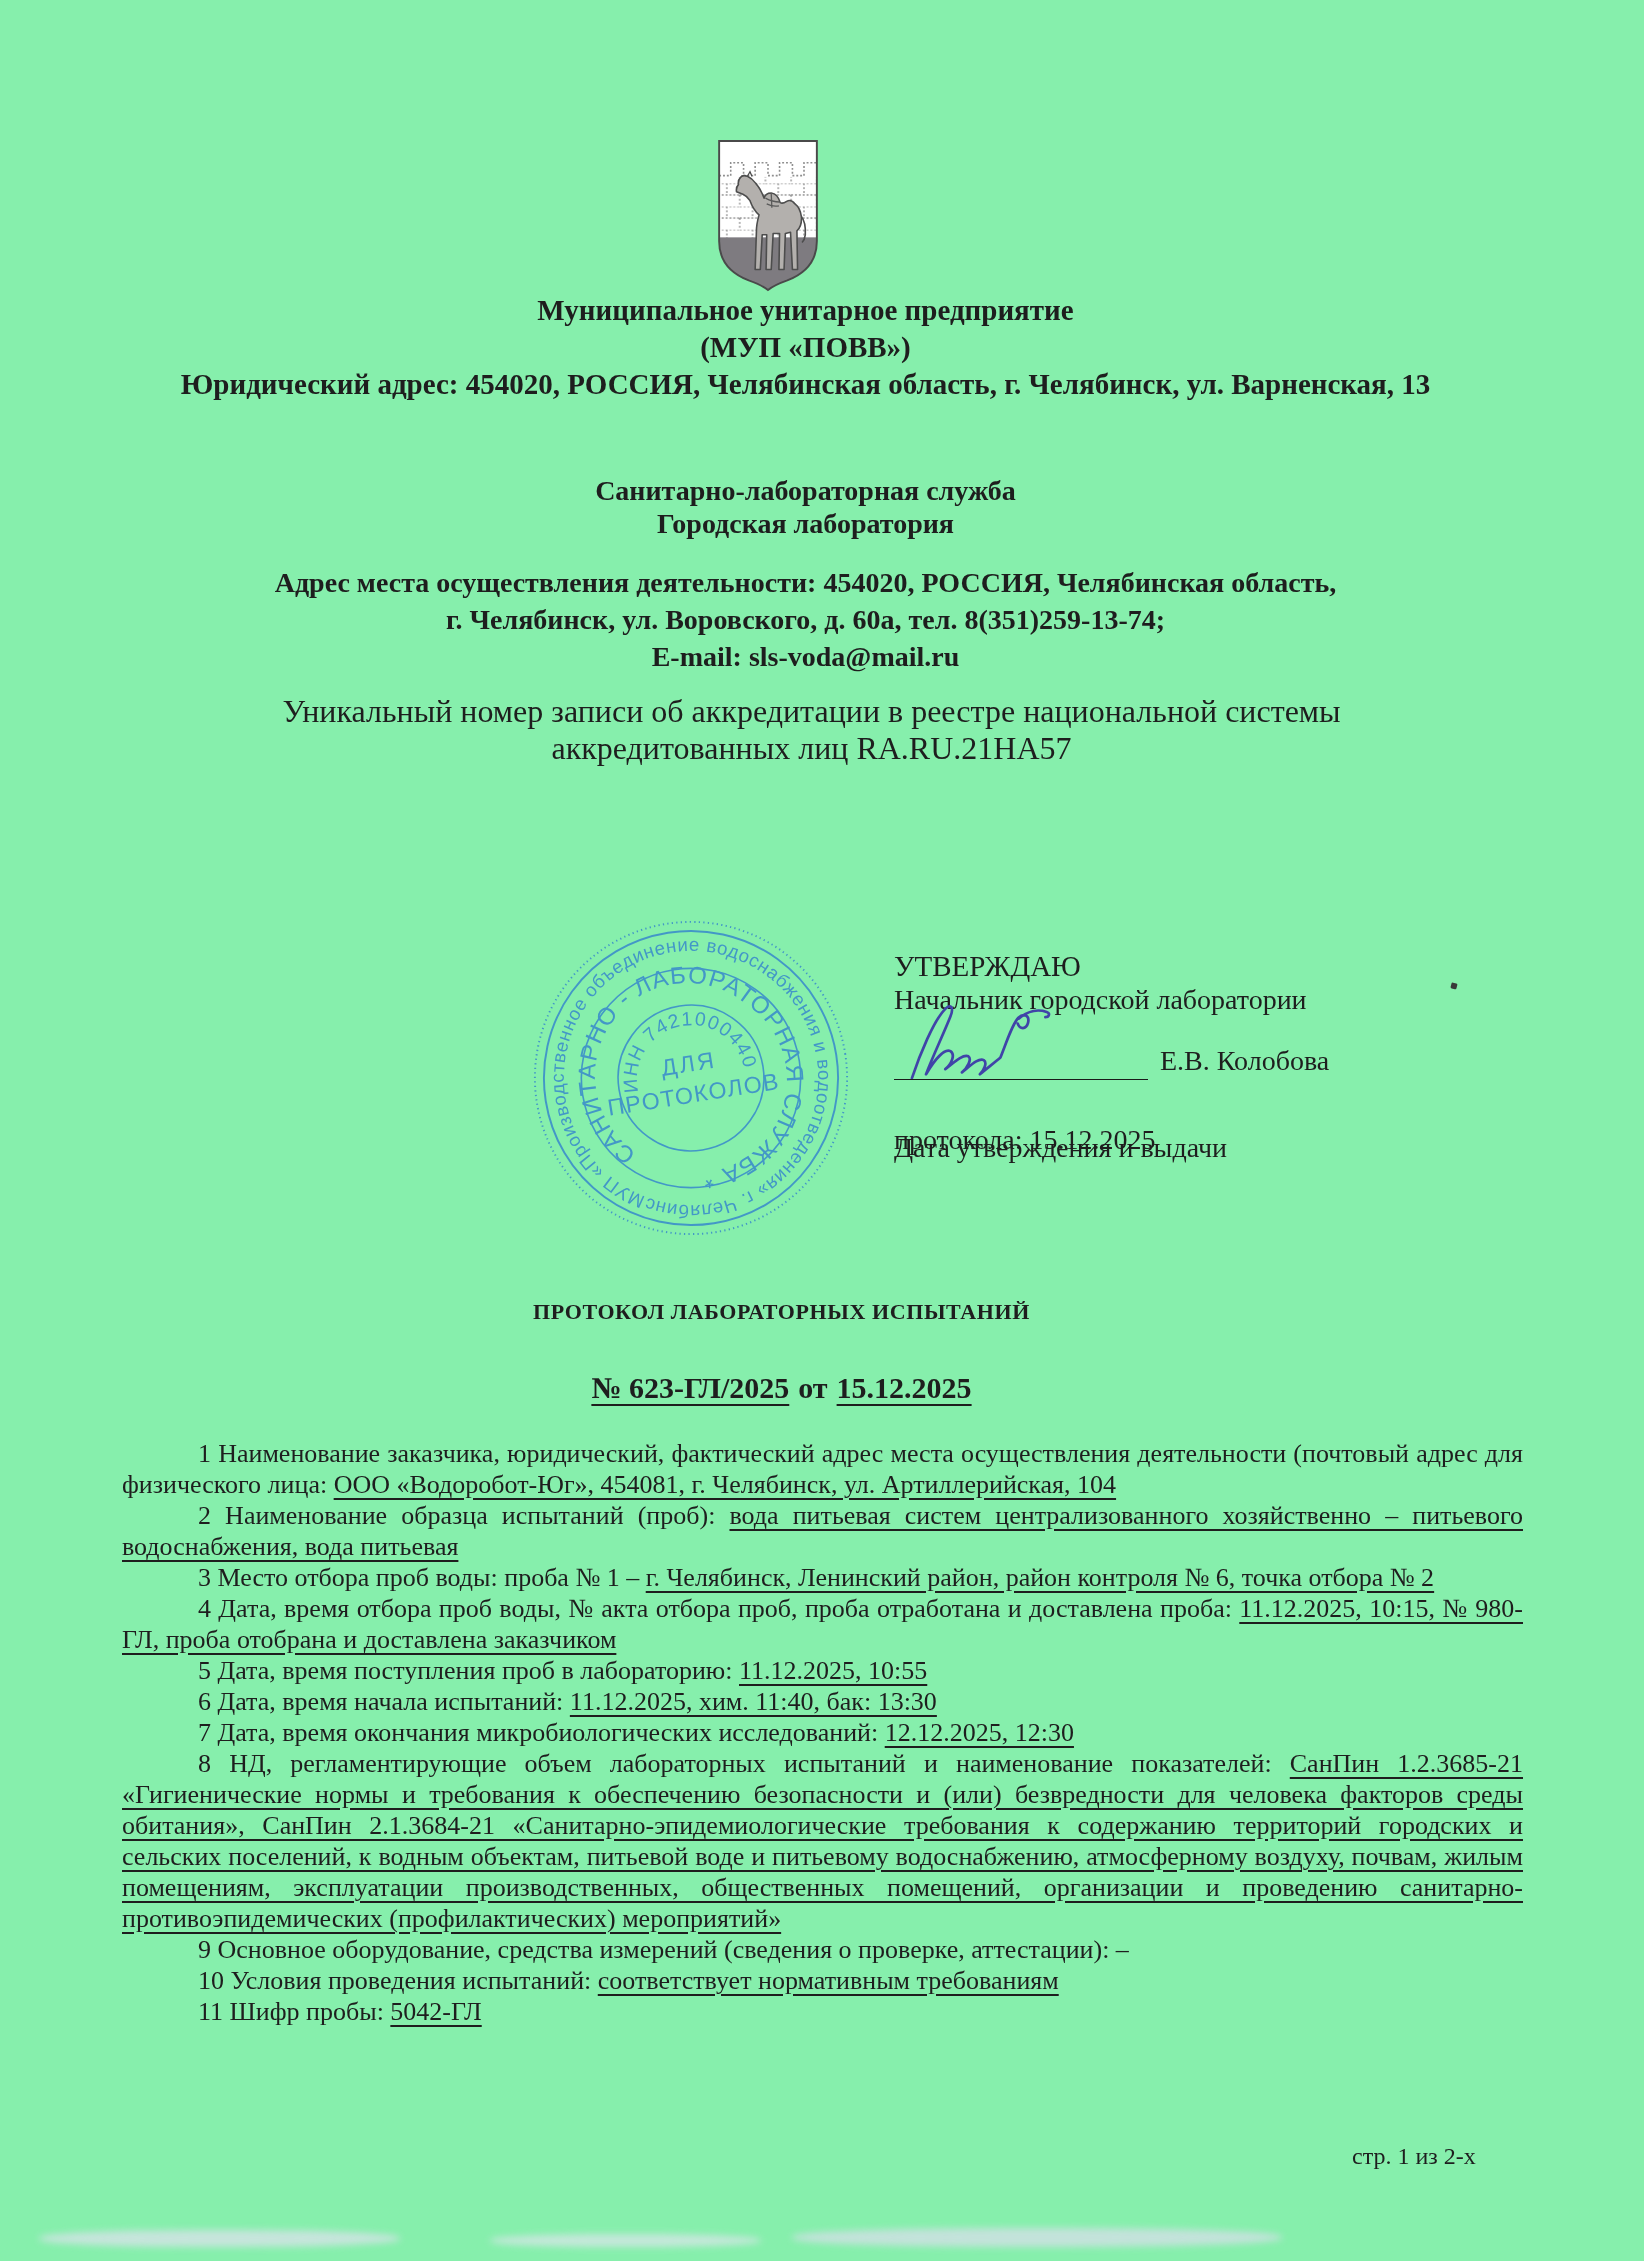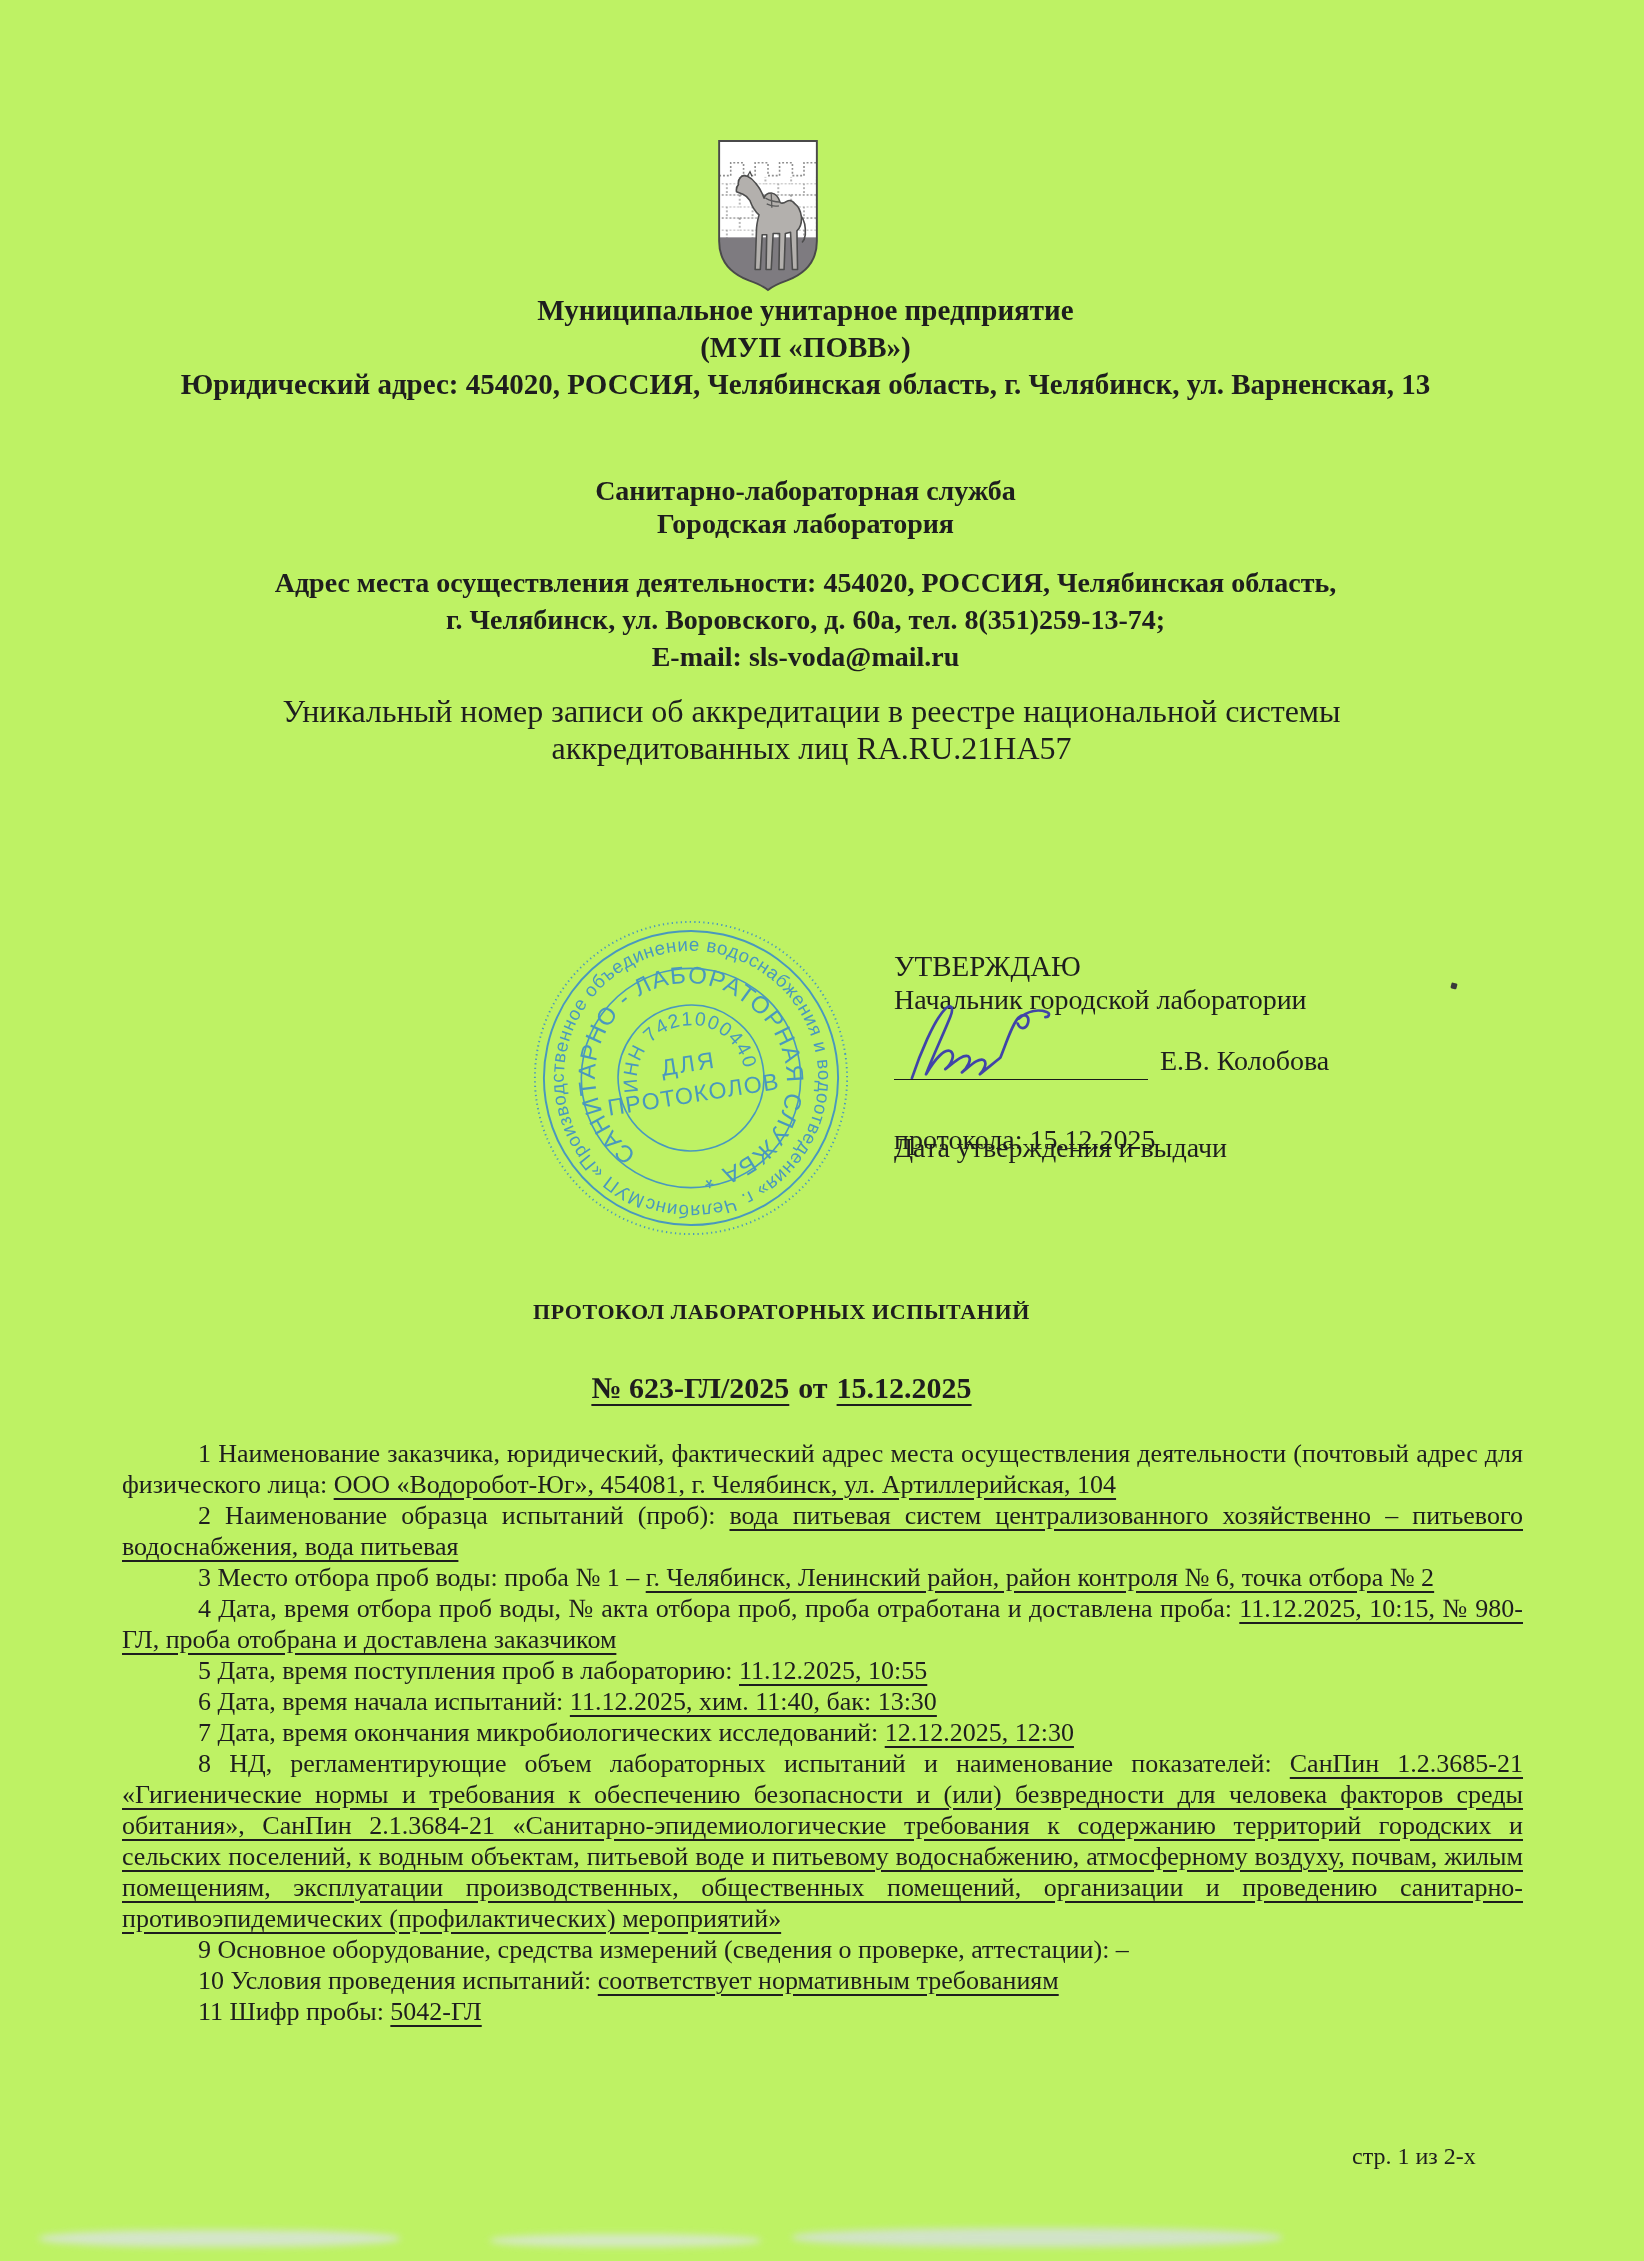--- a/index.html
+++ b/index.html
@@ -1,19 +1,19 @@
 <!DOCTYPE html>
 <html lang="ru" style="--stamp-color: #3a8ccb; --signature-color: #4044a8;font-size:10.3px"><head>
 <meta charset="utf-8">
 <style>
   html,body{margin:0;padding:0;background:#e8e8e8;}
   .page{
     position:relative;
     width:1644px;height:2261px;
-    background:#bef264;
+    background:#86efac;
     font-family:"Liberation Serif", serif;
     color:#1e1e1e;
     overflow:hidden;
   }
   .center{text-align:center;}
   .abs{position:absolute;}
 
   
   .emblem{left:714px;top:137px;width:108px;height:157px;}
 

